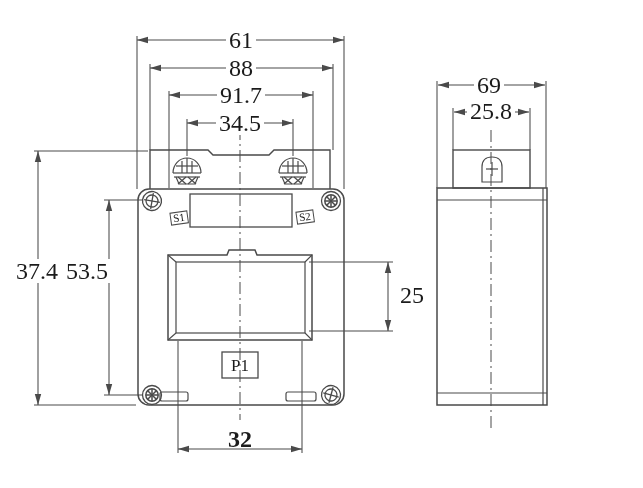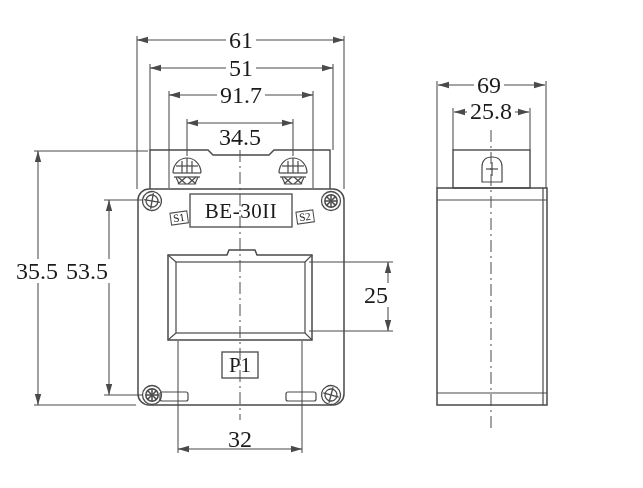--- a/index.html
+++ b/index.html
@@ -15,23 +15,23 @@
   .lbl{
     position:absolute;
     transform:translate(-50%,-50%);
     color:#1b1b1b;
     background:#ffffff;
     font-size:24px;
     line-height:1;
     padding:0 3px;
     white-space:nowrap;
   }
-  .lbl.no-bg{background:transparent;}
+  .lbl.no-bg{background:transparent;font-weight:bold;}
   .model-lbl{font-size:21px;padding:0 2px;background:transparent;letter-spacing:0.5px;}
-  .p1-lbl{font-size:21px;background:transparent;}
+  .p1-lbl{font-size:17px;background:transparent;}
   .s-lbl{
     font-size:11px;
     padding:0 2px;
     border:1px solid #4a4a4a;
     background:transparent;
     transform:translate(-50%,-50%) rotate(-8deg);
   }
   .caption{
     font-size:33px;
     background:transparent;
@@ -199,31 +199,30 @@
       <line x1="546" y1="81" x2="546" y2="188"></line>
       <line x1="438" y1="85" x2="545" y2="85" marker-start="url(#ah)" marker-end="url(#ah)"></line>
 
       <line x1="453" y1="108" x2="453" y2="150"></line>
       <line x1="530" y1="108" x2="530" y2="150"></line>
       <line x1="454" y1="112" x2="529" y2="112" marker-start="url(#ah)" marker-end="url(#ah)"></line>
     </g>
   </svg>
 
   <span class="lbl" style="left:241px;top:40px">61</span>
-  <span class="lbl" style="left:241px;top:68px">51</span>
+  <span class="lbl" style="left:241px;top:68px">88</span>
   <span class="lbl" style="left:241px;top:95px">91.7</span>
-  <span class="lbl" style="left:240px;top:137px">34.5</span>
-
-  <span class="lbl" style="left:37px;top:271px">35.5</span>
+  <span class="lbl" style="left:240px;top:123px">34.5</span>
+
+  <span class="lbl" style="left:37px;top:271px">37.4</span>
   <span class="lbl" style="left:87px;top:271px">53.5</span>
 
-  <span class="lbl" style="left:376px;top:295px">25</span>
+  <span class="lbl" style="left:412px;top:295px">25</span>
   <span class="lbl no-bg" style="left:240px;top:439px">32</span>
 
   <span class="lbl" style="left:489px;top:85px">69</span>
   <span class="lbl" style="left:491px;top:111px">25.8</span>
 
-  <span class="lbl model-lbl" style="left:241px;top:211px">BE-30II</span>
   <span class="lbl p1-lbl" style="left:240px;top:365px">P1</span>
   <span class="lbl s-lbl" style="left:179px;top:218px">S1</span>
   <span class="lbl s-lbl" style="left:305px;top:217px">S2</span>
 
 </div>
 
 </body></html>

